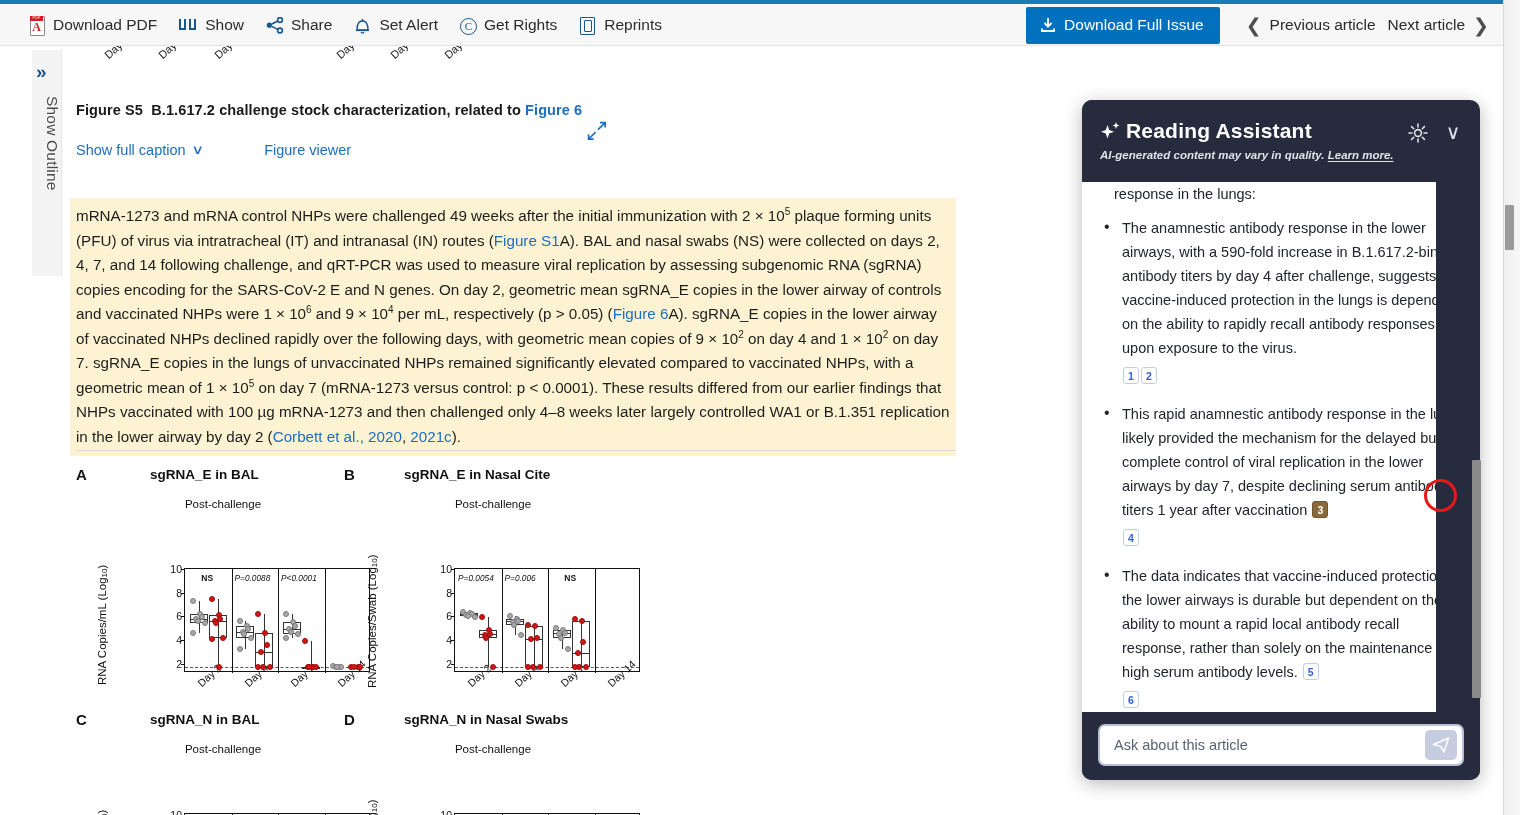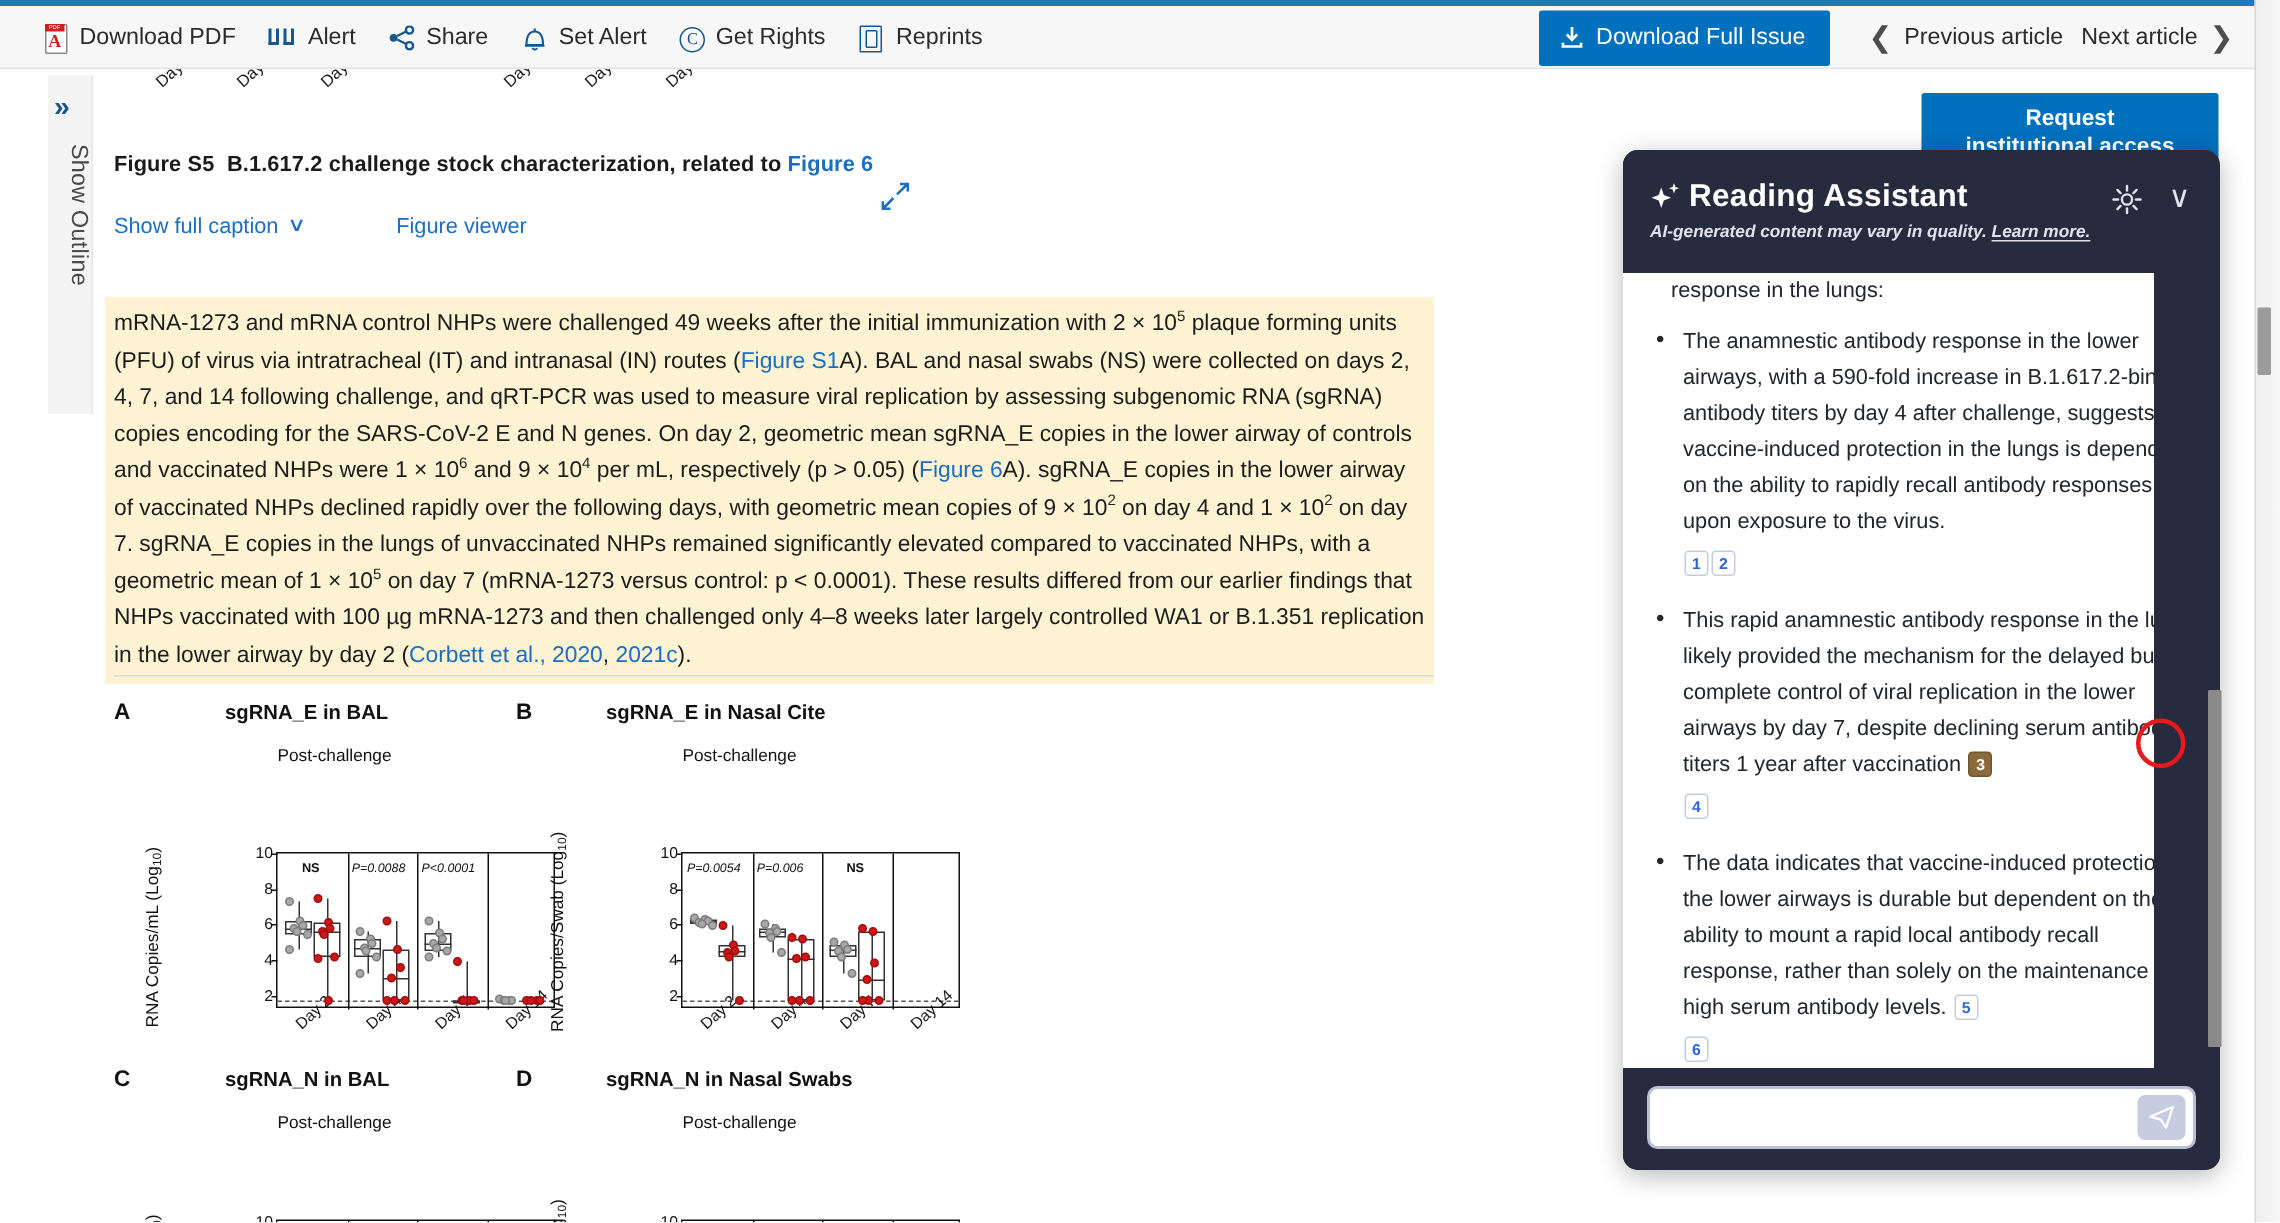--- a/index.html
+++ b/index.html
@@ -322,21 +322,21 @@
             <span class="a-glyph">A</span>
           </span>
         <span class="lbl">Download PDF</span>
       </button>
 
       <button class="act-btn">
         <span class="ico ico-quote">
             <i></i>
             <b></b>
           </span>
-        <span class="lbl">Alert</span>
+        <span class="lbl">Show</span>
       </button>
 
       <button class="act-btn">
         <span class="ico ico-share">
           <svg width="18" height="17" viewBox="0 0 18 17">
             <circle cx="14" cy="3" r="2.4" fill="none" stroke="#17568f" stroke-width="1.6"></circle>
             <circle cx="14" cy="13.5" r="2.4" fill="none" stroke="#17568f" stroke-width="1.6"></circle>
             <circle cx="3.4" cy="8.2" r="2.6" fill="#17568f"></circle>
             <line x1="5.8" y1="7" x2="11.8" y2="4" stroke="#17568f" stroke-width="1.5"></line>
             <line x1="5.8" y1="9.4" x2="11.8" y2="12.4" stroke="#17568f" stroke-width="1.5"></line>
@@ -647,24 +647,20 @@
 
     <div class="expand-ico">
       <svg width="20" height="20" viewBox="0 0 20 20">
         <path d="M11 8.6 L18 1.8 M13 1.6 L18.2 1.6 L18.2 6.6" fill="none" stroke="#1b6ec2" stroke-width="1.7"></path>
         <path d="M8.6 11 L1.8 18 M6.6 18.2 L1.6 18.2 L1.6 13.2" fill="none" stroke="#1b6ec2" stroke-width="1.7"></path>
       </svg>
     </div>
 
   </div>
 
-  <button class="req-access">
-    <span>Request</span><br>
-    <span>institutional access</span>
-  </button>
 
   <div class="ra-panel">
 
     <div class="ra-head">
       <span class="ra-sparkle">
         <svg width="22" height="24" viewBox="0 0 22 24">
           <path d="M7.5 5 L9.2 10 L14 11.8 L9.2 13.6 L7.5 18.6 L5.8 13.6 L1 11.8 L5.8 10 Z" fill="#fff"></path>
           <path d="M16 2 L16.9 4.6 L19.4 5.5 L16.9 6.4 L16 9 L15.1 6.4 L12.6 5.5 L15.1 4.6 Z" fill="#fff"></path>
         </svg>
       </span>
@@ -698,20 +694,21 @@
             <li class="ra-li"><span>The anamnestic antibody response in the lower airways, with a 590-fold increase in B.1.617.2-binding antibody titers by day 4 after challenge, suggests that vaccine-induced protection in the lungs is dependent on the ability to rapidly recall antibody responses upon exposure to the virus.</span><div class="cite-row"><span class="cite">1</span><span class="cite">2</span></div></li>
             <li class="ra-li"><span>This rapid anamnestic antibody response in the lungs likely provided the mechanism for the delayed but complete control of viral replication in the lower airways by day 7, despite declining serum antibody titers 1 year after vaccination</span> <span class="cite sel">3</span><div class="cite-row"><span class="cite">4</span></div></li>
             <li class="ra-li"><span>The data indicates that vaccine-induced protection in the lower airways is durable but dependent on the ability to mount a rapid local antibody recall response, rather than solely on the maintenance of high serum antibody levels.</span> <span class="cite">5</span><div class="cite-row"><span class="cite">6</span></div></li>
           </ul>
         </div>
       <div class="ra-inner-scroll"></div>
     </div>
 
     <div class="ra-foot">
       <div class="ask-wrap">
+        <input class="ask-input" type="text" placeholder="Ask about this article" style="">
         <button class="send-btn">
           <span>
             <svg width="18" height="18" viewBox="0 0 18 18">
               <path d="M1.5 8.5 L16.5 2 L12 16 L8.6 10.4 Z" fill="none" stroke="#ffffff" stroke-width="1.5" stroke-linejoin="round"></path>
             </svg>
           </span>
         </button>
       </div>
     </div>
 

